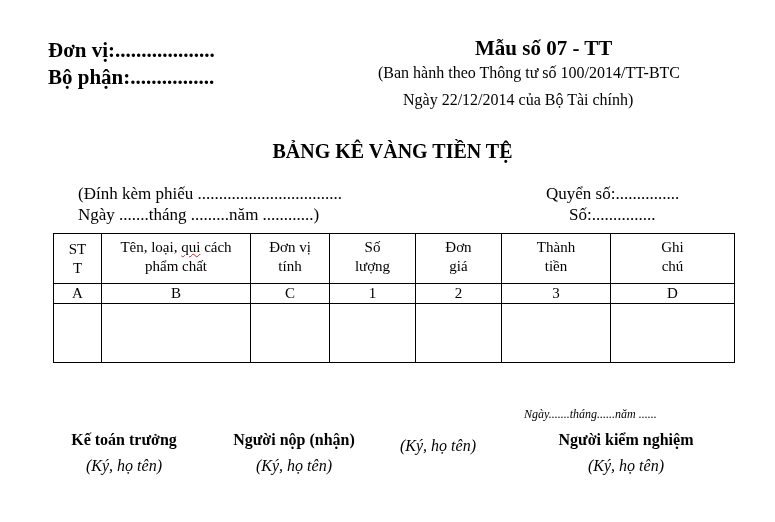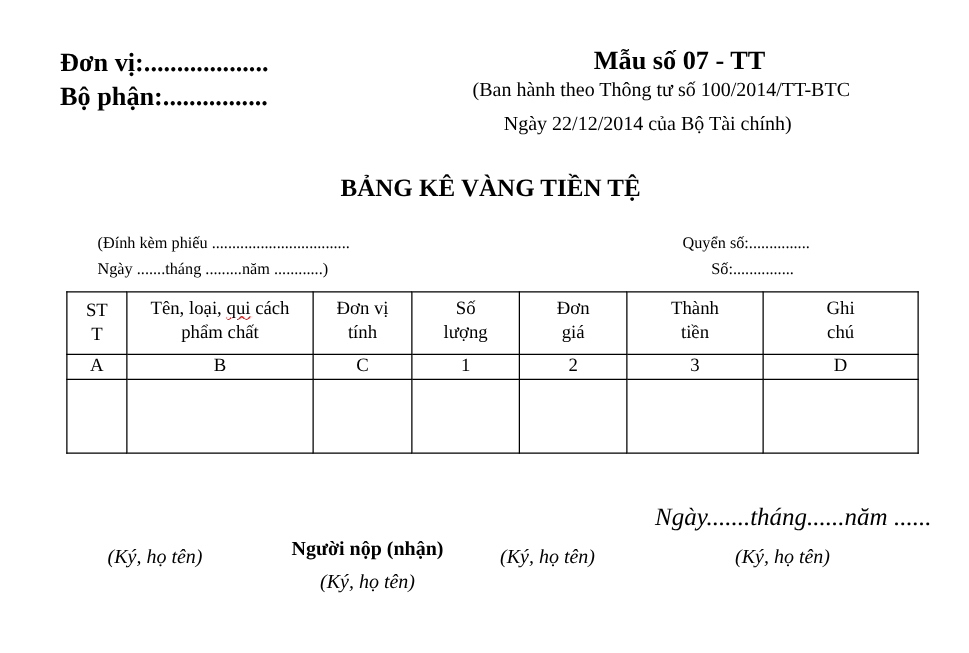--- a/index.html
+++ b/index.html
@@ -52,21 +52,21 @@
       text-align: center;
       top: 139px;
       font-size: 20px;
       font-weight: bold;
       line-height: 24px;
       padding-left: 10px;
       box-sizing: border-box;
     }
 
     .meta-line {
-      font-size: 13px;
+      font-size: 17px;
       line-height: 20px;
     }
     #attach-line { left: 78px; top: 184px; }
     #date-line { left: 78px; top: 205px; }
     #book-no { left: 546px; top: 184px; }
     #doc-no { left: 569px; top: 205px; }
 
     #ledger-table {
       position: absolute;
       left: 53px;
@@ -91,21 +91,21 @@
     }
     #ledger-table th.stt { vertical-align: middle; padding-top: 0; }
     #ledger-table tr.code-row td { height: 19px; }
     #ledger-table tr.blank-row td { height: 58px; }
     #ledger-table tr.total-row td { height: 19px; vertical-align: bottom; }
     .spell { text-decoration: underline wavy #d22; text-decoration-thickness: 1px; }
 
     #sign-date {
       left: 524px;
       top: 404px;
-      font-size: 20px;
+      font-size: 12px;
       font-style: italic;
       line-height: 20px;
     }
 
     .sign-col {
       position: absolute;
       top: 430px;
       text-align: center;
     }
     .sign-title {
@@ -201,24 +201,26 @@
     <td></td>
     <td></td>
     <td></td>
   </tr>
 </tbody>
   </table>
 
 <div id="sign-date" class="abs">Ngày.......tháng......năm ......</div>
 
 <div id="sign-col-0" class="sign-col">
+  <span class="sign-title">Kế toán trưởng</span>
   <span class="sign-note">(Ký, họ tên)</span>
 </div>
 <div id="sign-col-1" class="sign-col">
   <span class="sign-title">Người nộp (nhận)</span>
   <span class="sign-note">(Ký, họ tên)</span>
 </div>
 <div id="sign-col-2" class="sign-col">
   <span class="sign-note">(Ký, họ tên)</span>
 </div>
 <div id="sign-col-3" class="sign-col">
+  <span class="sign-title">Người kiểm nghiệm</span>
   <span class="sign-note">(Ký, họ tên)</span>
 </div>
 
 </body></html>

